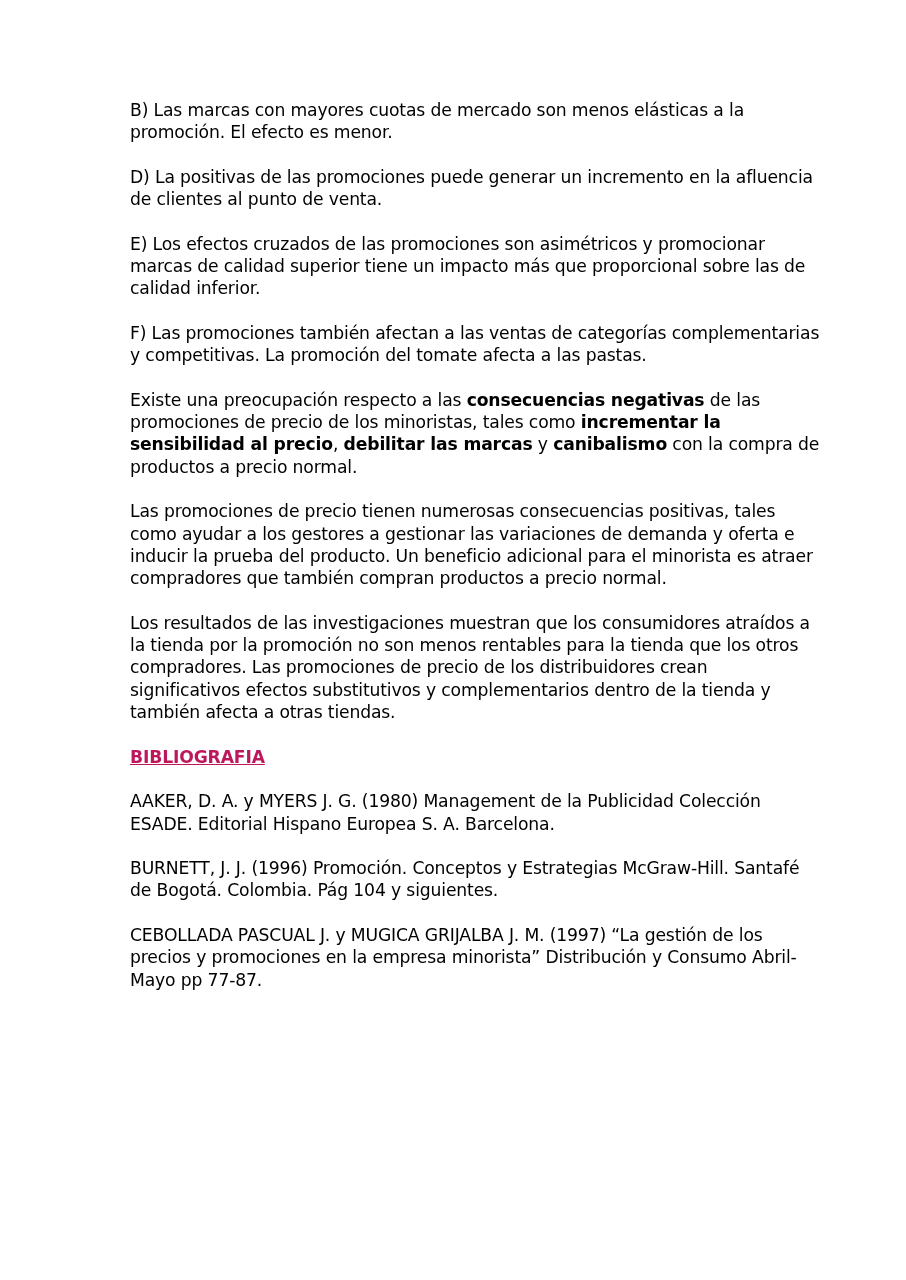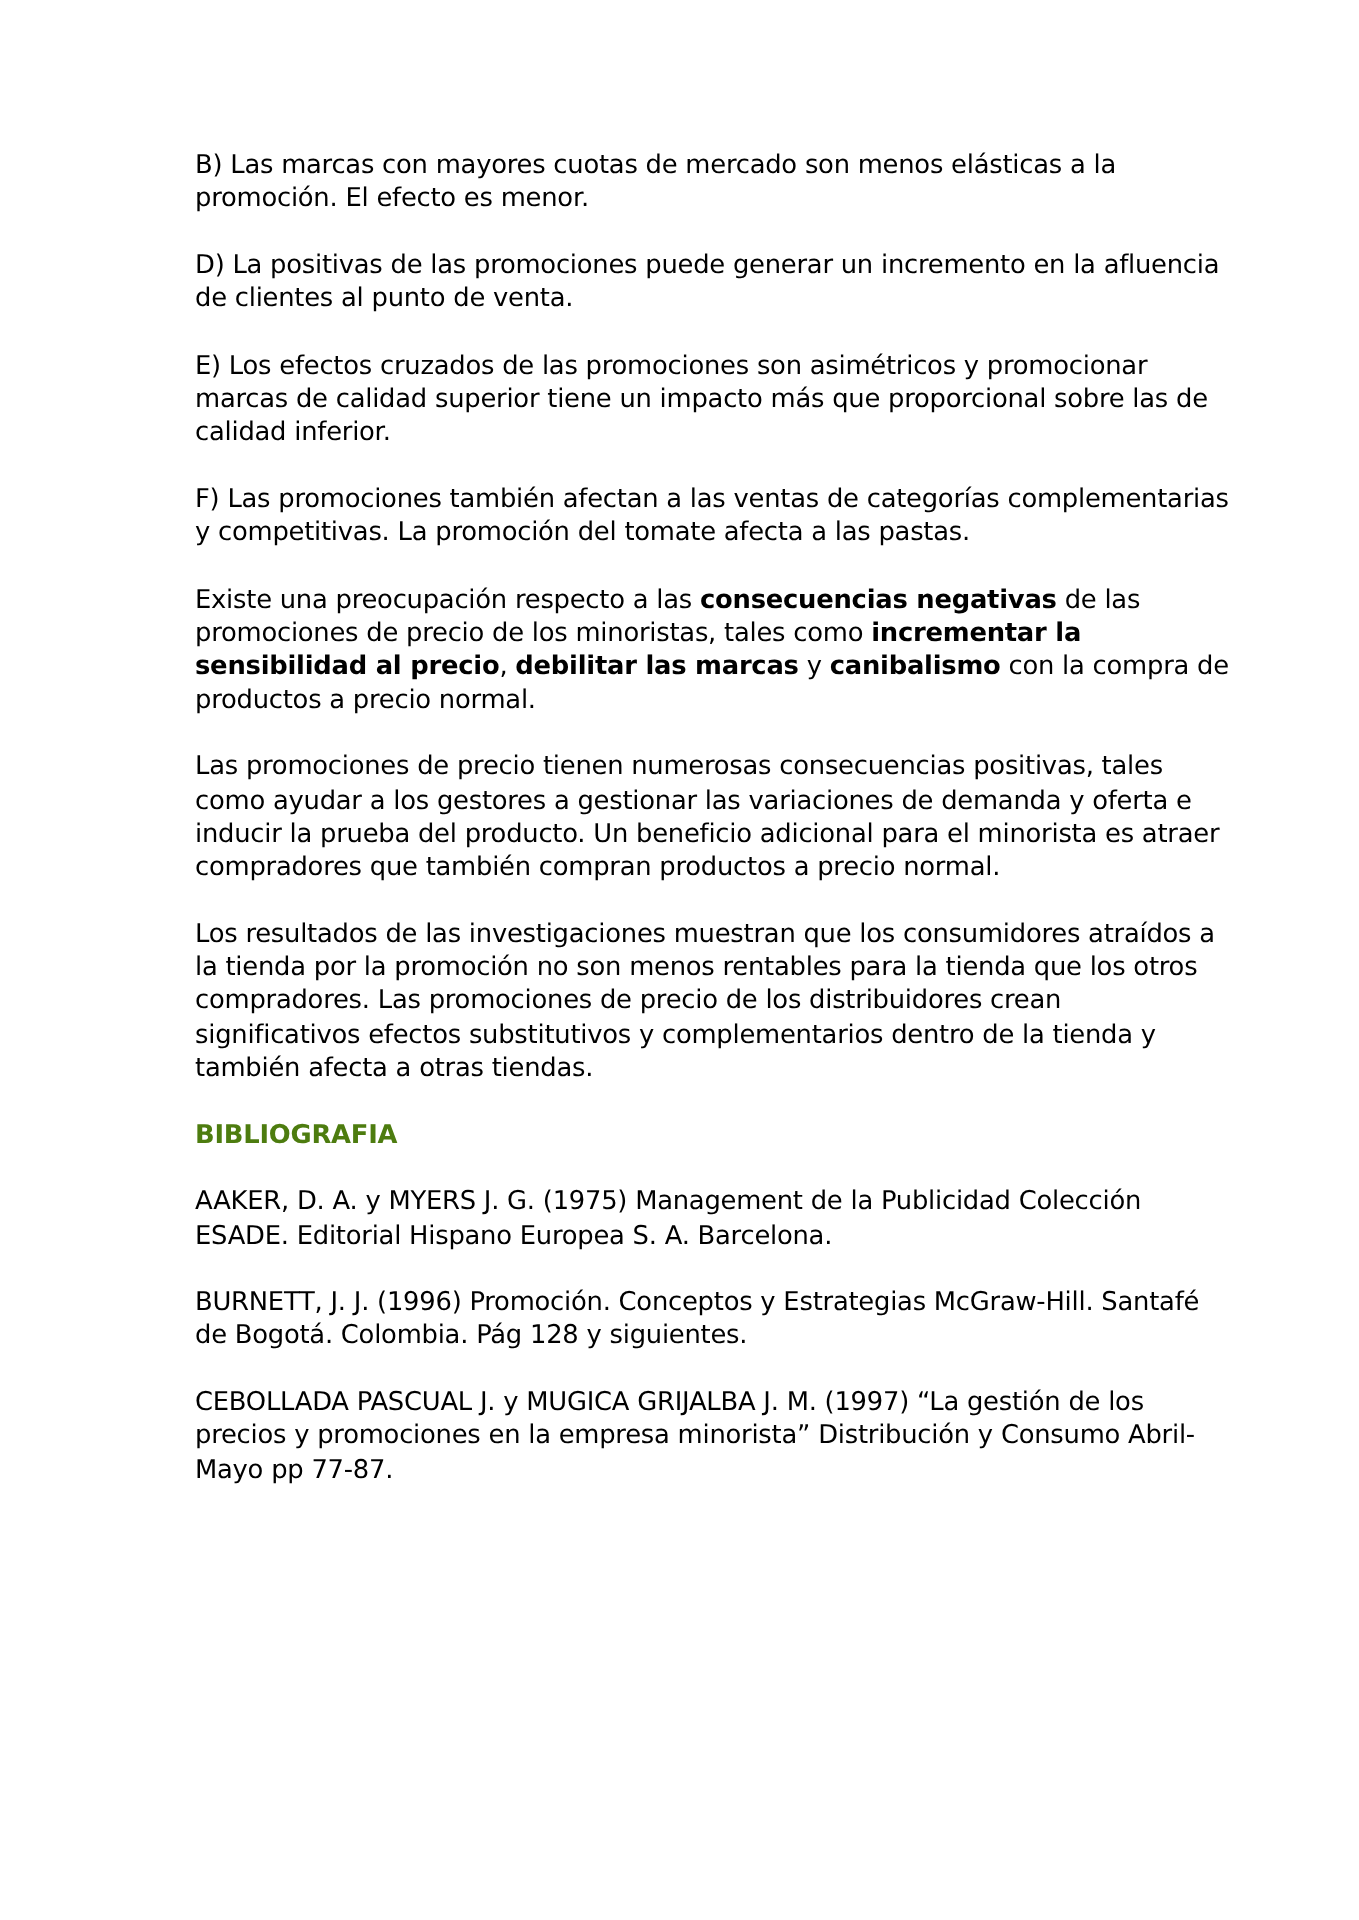--- a/index.html
+++ b/index.html
@@ -26,21 +26,22 @@
     }
     .para {
       margin: 0 0 22.3px 0;
     }
     .para b {
       font-weight: bold;
     }
     .heading {
       margin: 0 0 22.3px 0;
       font-weight: bold;
-      color: #4d7c0f;
+      color: #be185d;
+      text-decoration: underline;
     }
     .ref {
       margin: 0 0 22.3px 0;
     }
   </style>
 </head>
 <body>
 
 <div class="page">
 
@@ -50,17 +51,17 @@
   <p class="para">F) Las promociones también afectan a las ventas de categorías complementarias y competitivas. La promoción del tomate afecta a las pastas.</p>
 
   <p class="para"><span>Existe una preocupación respecto a las </span><b>consecuencias negativas</b><span> de las promociones de precio de los minoristas, tales como </span><b>incrementar la sensibilidad al precio</b><span>, </span><b>debilitar las marcas</b><span> y </span><b>canibalismo</b><span> con la compra de productos a precio normal.</span></p>
 
   <p class="para">Las promociones de precio tienen numerosas consecuencias positivas, tales como ayudar a los gestores a gestionar las variaciones de demanda y oferta e inducir la prueba del producto. Un beneficio adicional para el minorista es atraer compradores que también compran productos a precio normal.</p>
 
   <p class="para">Los resultados de las investigaciones muestran que los consumidores atraídos a la tienda por la promoción no son menos rentables para la tienda que los otros compradores. Las promociones de precio de los distribuidores crean significativos efectos substitutivos y complementarios dentro de la tienda y también afecta a otras tiendas.</p>
 
   <p class="heading">BIBLIOGRAFIA</p>
 
-  <p class="ref">AAKER, D. A. y MYERS J. G. (1975) Management de la Publicidad Colección ESADE. Editorial Hispano Europea S. A. Barcelona.</p>
-  <p class="ref">BURNETT, J. J. (1996) Promoción. Conceptos y Estrategias McGraw-Hill. Santafé de Bogotá. Colombia. Pág 128 y siguientes.</p>
+  <p class="ref">AAKER, D. A. y MYERS J. G. (1980) Management de la Publicidad Colección ESADE. Editorial Hispano Europea S. A. Barcelona.</p>
+  <p class="ref">BURNETT, J. J. (1996) Promoción. Conceptos y Estrategias McGraw-Hill. Santafé de Bogotá. Colombia. Pág 104 y siguientes.</p>
   <p class="ref">CEBOLLADA PASCUAL J. y MUGICA GRIJALBA J. M. (1997) “La gestión de los precios y promociones en la empresa minorista” Distribución y Consumo Abril-Mayo pp 77-87.</p>
 
 </div>
 
 </body></html>

